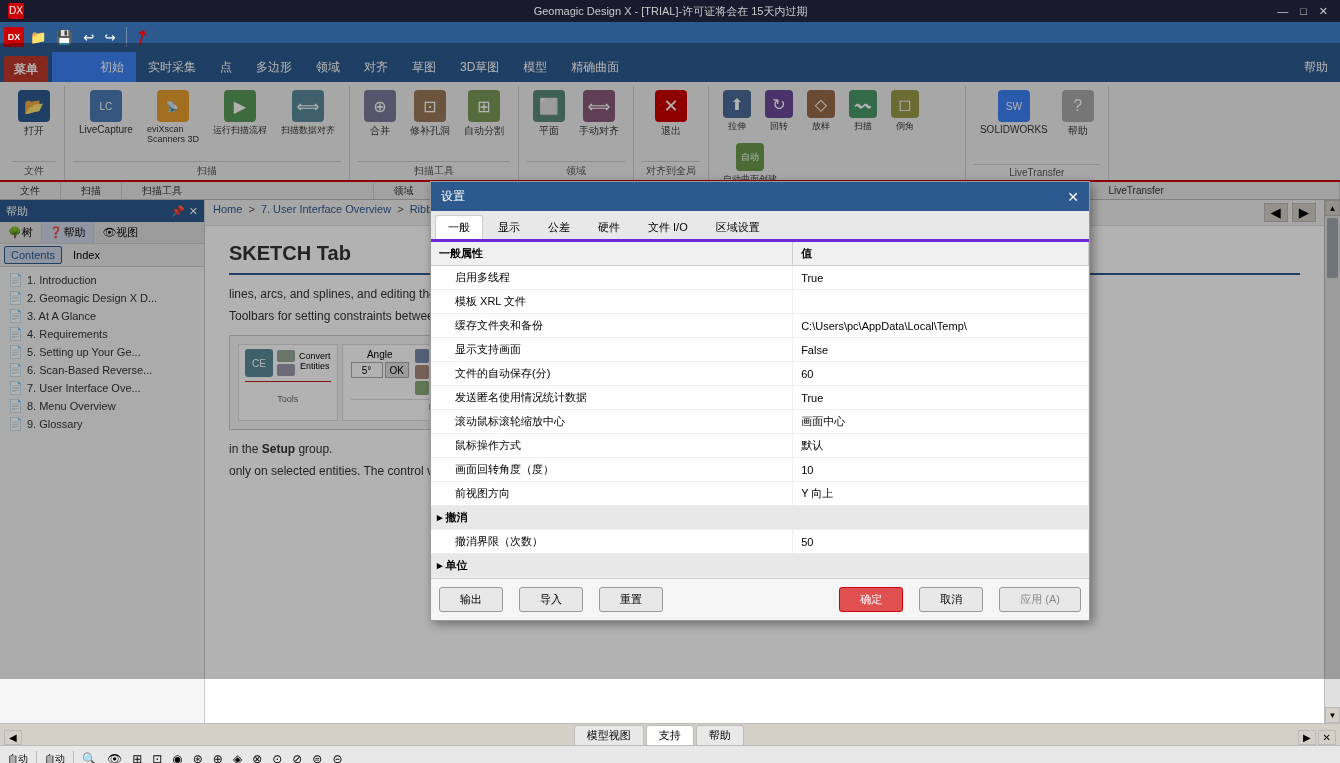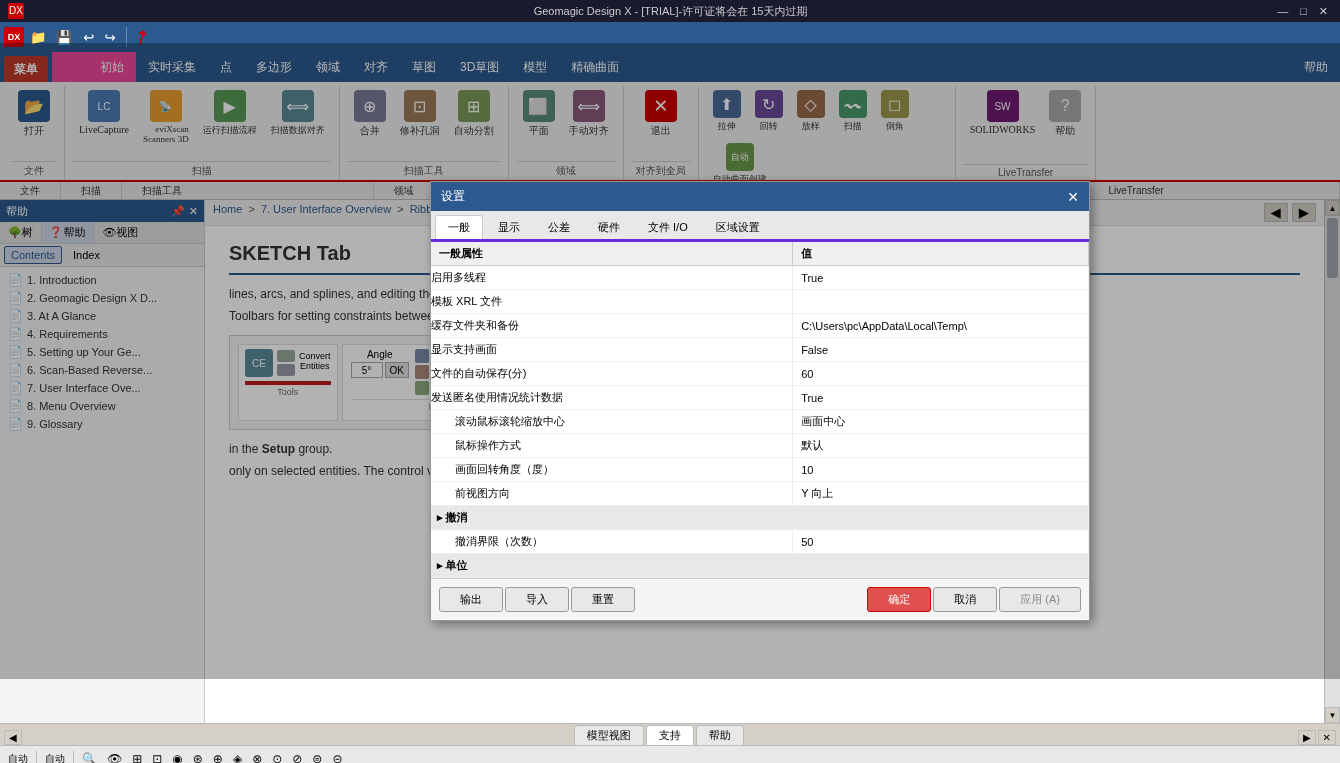--- a/index.html
+++ b/index.html
@@ -10,33 +10,33 @@
     .title-bar-title { flex: 1; text-align: center; }
     .title-bar-controls { display: flex; gap: 4px; }
     .title-bar-controls span { cursor: pointer; padding: 0 4px; }
 
     
     .quick-access { background: #2d5a8e; height: 24px; display: flex; align-items: center; padding: 0 4px; gap: 2px; }
 
     
     .menu-bar { background: #2d5a8e; height: 30px; display: flex; align-items: stretch; }
     .menu-item { color: white; padding: 0 12px; display: flex; align-items: center; cursor: pointer; font-size: 12px; }
-    .menu-item.active { background: #ec4899; padding-left: 48px; }
+    .menu-item.active { background: #3b82f6; padding-left: 48px; }
     .menu-item-first { background: #c0392b; font-weight: bold; border-radius: 3px 3px 0 0; margin: 4px 4px 0; padding: 0 10px; }
 
     
     .ribbon { background: #f0f0f0; border-bottom: 2px solid #c00; height: 100px; display: flex; align-items: stretch; padding: 4px 4px 0; overflow: hidden; }
     .ribbon-group { display: flex; flex-direction: column; align-items: center; border-right: 1px solid #ccc; padding: 0 8px; }
     .ribbon-group-items { display: flex; align-items: flex-start; flex: 1; gap: 2px; }
     .ribbon-group-label { font-size: 10px; color: #555; padding: 2px 4px; border-top: 1px solid #ccc; margin-top: 2px; width: 100%; text-align: center; }
     .ribbon-btn { display: flex; flex-direction: column; align-items: center; cursor: pointer; padding: 4px 6px; border-radius: 3px; min-width: 40px; }
     .ribbon-btn .icon { width: 32px; height: 32px; background: #888; border-radius: 4px; margin-bottom: 2px; display: flex; align-items: center; justify-content: center; color: white; font-size: 16px; }
     .ribbon-btn .icon.red { background: #c00; }
     .ribbon-btn .icon.blue { background: #2d5a8e; }
-    .ribbon-btn label { font-size: 10px; text-align: right; color: #333; cursor: pointer; font-family: Liberation Serif, serif; }
+    .ribbon-btn label { font-size: 10px; text-align: left; color: #333; cursor: pointer; }
 
     
     .section-labels { background: #e8e8e8; height: 18px; display: flex; border-bottom: 1px solid #bbb; }
     .section-label { font-size: 10px; color: #333; padding: 2px 20px; border-right: 1px solid #ccc; display: flex; align-items: center; }
 
     
     .left-panel { width: 205px; background: #f5f5f5; border-right: 1px solid #ccc; display: flex; flex-direction: column; }
     .left-panel-header { background: #2d5a8e; color: white; height: 22px; display: flex; align-items: center; padding: 0 6px; font-size: 11px; justify-content: space-between; }
     .left-panel-toolbar { display: flex; align-items: center; padding: 2px 4px; background: #e8e8e8; border-bottom: 1px solid #ccc; gap: 4px; }
     .left-panel-toolbar-btn { background: none; border: 1px solid transparent; padding: 2px 6px; cursor: pointer; font-size: 11px; border-radius: 2px; }
@@ -60,25 +60,25 @@
     .dialog-title { background: #2d5a8e; color: white; padding: 6px 10px; font-size: 12px; display: flex; justify-content: space-between; align-items: center; }
     .dialog-close { cursor: pointer; font-size: 14px; color: white; background: none; border: none; }
     .dialog-tabs { display: flex; background: #e8e8e8; border-bottom: 3px solid #6d28d9; padding: 4px 4px 0; }
     .dialog-tab { padding: 4px 12px; cursor: pointer; border: 1px solid transparent; border-bottom: none; border-radius: 3px 3px 0 0; font-size: 11px; margin-right: 2px; }
     .dialog-tab.active { background: white; border-color: #ccc; }
     .dialog-body { padding: 0; }
     .dialog-scroll { max-height: 360px; overflow-y: auto; }
     .prop-table { width: 100%; border-collapse: collapse; }
     .prop-table th { background: #f0f0f0; padding: 4px 8px; text-align: left; font-size: 11px; border-bottom: 1px solid #ccc; border-right: 1px solid #ccc; }
     .prop-table td { padding: 4px 8px; font-size: 11px; border-bottom: 1px solid #eee; border-right: 1px solid #eee; }
-    .prop-table td:first-child { padding-left: 0; }
+    .prop-table td:first-child { padding-left: 24px; }
     .prop-table .section-row { background: #e8e8e8; font-weight: bold; }
     .prop-table .section-row td { padding-left: 6px; }
     .prop-table .indent-row td:first-child { padding-left: 24px; }
-    .dialog-footer { display: flex; padding: 8px; gap: 2px; justify-content: flex-end; border-top: 1px solid #ccc; background: #f5f5f5; }
+    .dialog-footer { display: flex; padding: 8px; gap: 16px; justify-content: flex-end; border-top: 1px solid #ccc; background: #f5f5f5; }
     .dialog-footer .btn { padding: 4px 20px; border: 1px solid #999; background: #e8e8e8; cursor: pointer; font-size: 11px; border-radius: 3px; }
     .dialog-footer .btn-primary { background: #e05050; color: white; border-color: #c00; }
     .dialog-footer .btn-disabled { color: #aaa; }
 
     
     .right-scrollbar { width: 16px; background: #d4d0c8; border-left: 1px solid #bbb; display: flex; flex-direction: column; }
     .scrollbar-arrow { height: 16px; background: #d4d0c8; border: 1px solid #bbb; display: flex; align-items: center; justify-content: center; cursor: pointer; font-size: 8px; }
     .scrollbar-thumb { background: #a0a8b0; height: 60px; margin: 2px; border-radius: 2px; }
     .content-right { flex: 1; display: flex; flex-direction: column; }
 
@@ -229,21 +229,21 @@
         <div class="icon" style="background:#6a9a4a;width:28px;height:28px;font-size:9px;">自动</div>
         <label style="font-size:9px;">自动曲面创建</label>
       </div>
     </div>
 
   </div>
 
   <div class="ribbon-group">
     <div class="ribbon-group-items">
       <div class="ribbon-btn">
-        <div class="icon" style="background:#701a75;font-size:10px;">SW</div>
+        <div class="icon" style="background:#3b82f6;font-size:10px;">SW</div>
         <label>SOLIDWORKS</label>
       </div>
       <div class="ribbon-btn">
         <div class="icon" style="background:#aaa;">?</div>
         <label>帮助</label>
       </div>
     </div>
     <div class="ribbon-group-label">LiveTransfer</div>
   </div>
 </div>
@@ -355,21 +355,21 @@
                 <div style="display:flex; flex-direction:column; align-items:center; gap:2px;">
                   <div style="width:28px;height:28px;background:#5a8a9a;border-radius:3px;display:flex;align-items:center;justify-content:center;color:white;font-size:10px;">CE</div>
                 </div>
                 <div style="display:flex; flex-direction:column; gap:2px;">
                   <div style="width:18px;height:12px;background:#9aaa9a;border-radius:2px;"></div>
                   <div style="width:18px;height:12px;background:#9a9aaa;border-radius:2px;"></div>
                 </div>
               </div>
               <div style="font-size:9px;text-align:center;margin-top:2px;">Convert<br>Entities</div>
             </div>
-            <div style="font-size:9px;text-align:center;border-top:4px solid #b91c1c;margin-top:4px;padding-top:2px;color:#666;">Tools</div>
+            <div style="font-size:9px;text-align:center;border-top:1px solid #b91c1c;margin-top:4px;padding-top:12px;color:#666;">Tools</div>
           </div>
 
           <div style="border:1px solid #ddd; padding:4px 8px; background:white; margin-right:4px;">
             <div style="display:flex; align-items:flex-start; gap:6px;">
 
               <div style="display:flex;flex-direction:column;align-items:center;gap:2px;">
                 <div style="font-size:10px;">Angle</div>
                 <div style="display:flex;gap:2px;align-items:center;">
                   <input type="text" value="5°" style="width: 32px; height: 16px; font-size: 10px; text-align: center; border: 1px solid rgb(170, 170, 170);">
                   <button style="padding:0 4px;height:16px;font-size:10px;background:#e0e0e0;border:1px solid #aaa;cursor:pointer;">OK</button>

